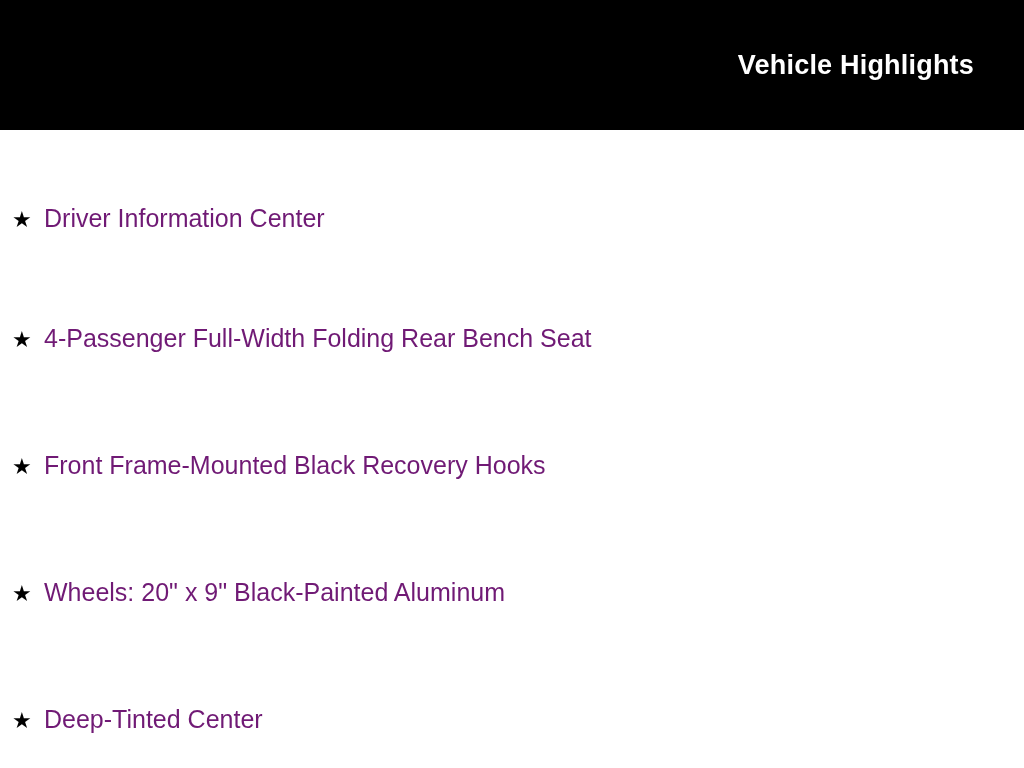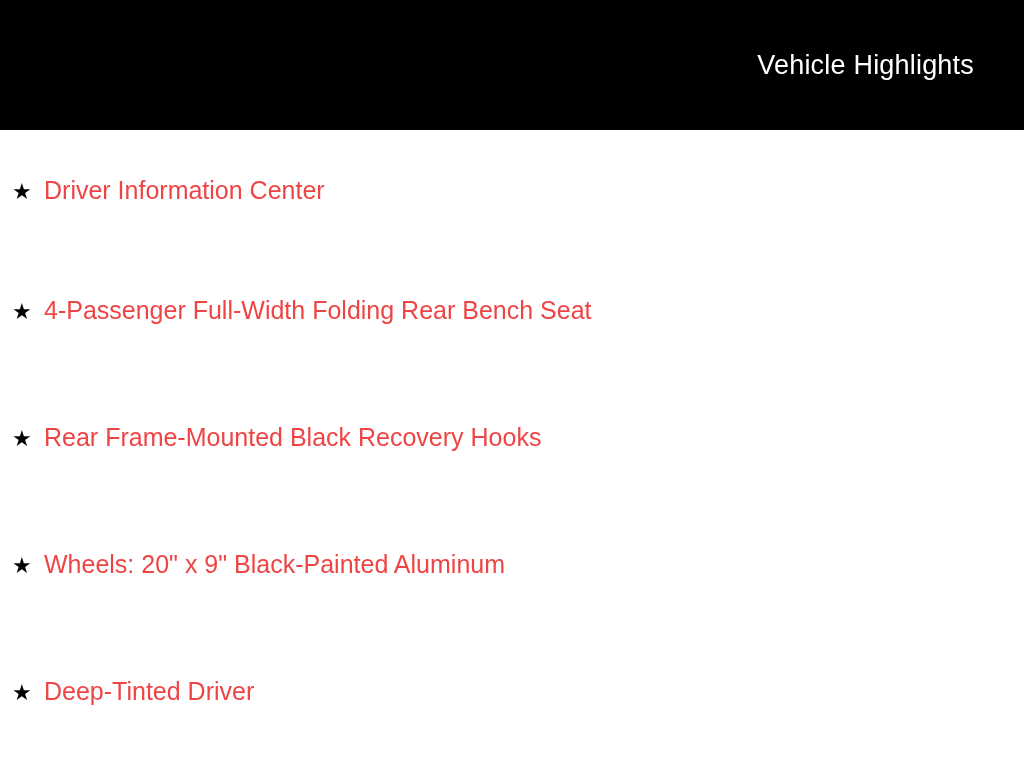--- a/index.html
+++ b/index.html
@@ -27,21 +27,21 @@
     height: 130px;
     background: #000000;
     box-sizing: border-box;
   }
   .header-title {
     position: absolute;
     right: 50px;
     top: 50px;
     color: #ffffff;
     font-size: 27px;
-    font-weight: 400;
+    font-weight: 700;
     letter-spacing: 0.2px;
     white-space: nowrap;
     font-family: "Liberation Sans", sans-serif;
   }
   .highlights-list {
     position: absolute;
     top: 130px;
     left: 0;
     width: 1024px;
     list-style: none;
@@ -63,24 +63,24 @@
     width: 32px;
     color: #000000;
     font-size: 22px;
     line-height: 1;
     text-align: left;
     padding-top: 50px;
     font-family: "DejaVu Sans", sans-serif;
   }
   .highlight-text {
     flex: 1 1 auto;
-    color: #ef4444;
+    color: #701a75;
     font-size: 25px;
     line-height: 1;
-    padding-top: 48px;
+    padding-top: 76px;
     font-family: "Liberation Sans", sans-serif;
     white-space: nowrap;
   }
 </style>
 </head>
 <body>
 
 <div class="page">
 
   <div class="header-bar">
@@ -94,28 +94,28 @@
       <span class="highlight-text">Driver Information Center</span>
     </li>
 
     <li class="highlight-item">
       <span class="star-icon">★</span>
       <span class="highlight-text">4-Passenger Full-Width Folding Rear Bench Seat</span>
     </li>
 
     <li class="highlight-item">
       <span class="star-icon">★</span>
-      <span class="highlight-text">Rear Frame-Mounted Black Recovery Hooks</span>
+      <span class="highlight-text">Front Frame-Mounted Black Recovery Hooks</span>
     </li>
 
     <li class="highlight-item">
       <span class="star-icon">★</span>
       <span class="highlight-text">Wheels: 20" x 9" Black-Painted Aluminum</span>
     </li>
 
     <li class="highlight-item">
       <span class="star-icon">★</span>
-      <span class="highlight-text">Deep-Tinted Driver</span>
+      <span class="highlight-text">Deep-Tinted Center</span>
     </li>
 
   </ul>
 
 </div>
 
 </body></html>

